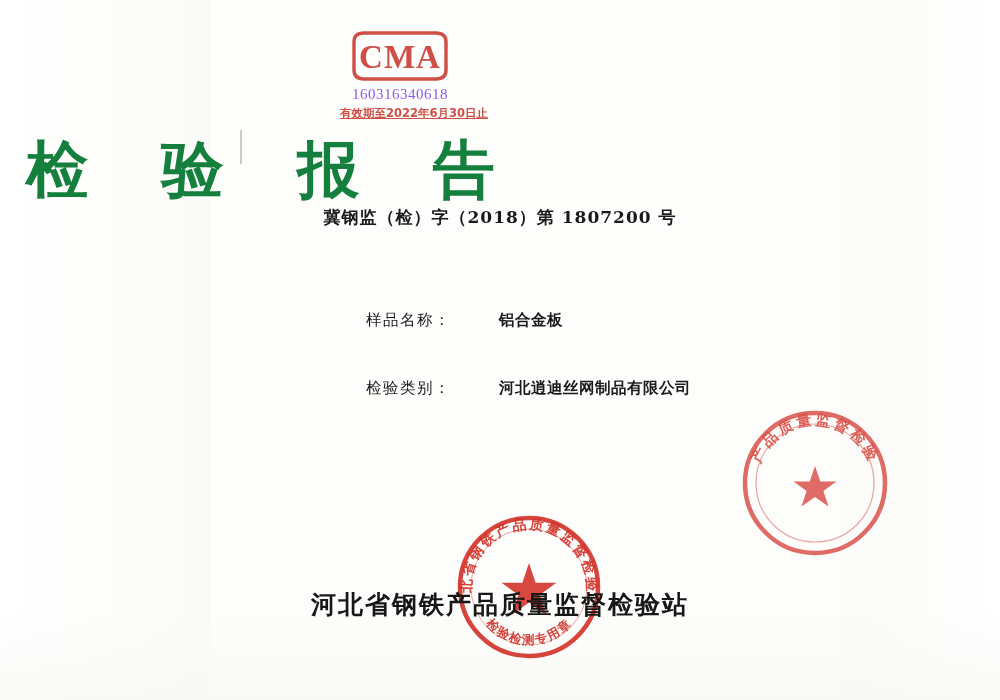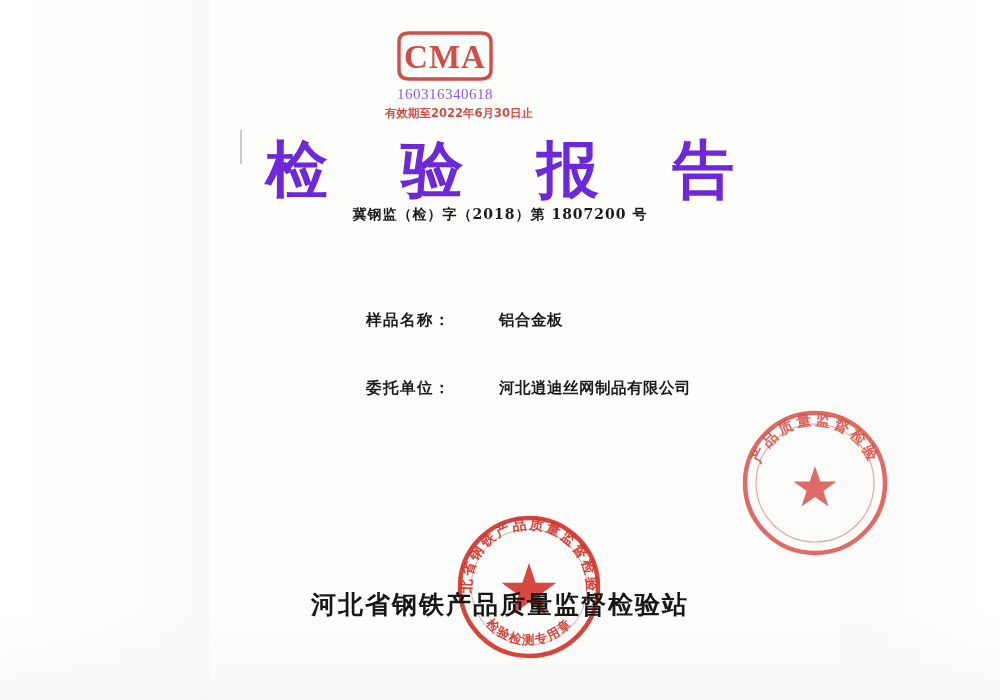--- a/index.html
+++ b/index.html
@@ -53,21 +53,20 @@
   }
 
   
   .cma-block {
     position: absolute;
     left: 340px;
     top: 30px;
     width: 120px;
     text-align: center;
     color: #d4534a;
-    margin-left: 45px;
   }
   .cma-logo {
     position: relative;
     width: 104px;
     height: 54px;
     margin: 0 auto;
   }
   .cma-logo svg { display: block; }
   .cma-number {
     font-family: "Liberation Serif", serif;
@@ -77,66 +76,67 @@
     margin-top: 2px;
     white-space: nowrap;
   }
   .cma-valid {
     font-family: "DejaVu Sans", sans-serif;
     font-size: 11.5px;
     color: #cf4f46;
     margin-top: 3px;
     white-space: nowrap;
     font-weight: bold;
+    text-decoration: underline;
   }
 
   
   .doc-title {
     position: absolute;
     left: 0;
     top: 128px;
     width: 1000px;
-    text-align: center;
+    text-align: left;
     font-family: "DejaVu Serif", serif;
     font-weight: bold;
     font-size: 62px;
     letter-spacing: 26px;
     text-indent: 26px;
-    color: #6d28d9;
+    color: #15803d;
   }
   .doc-subtitle {
     position: absolute;
     left: 0;
     top: 206px;
     width: 1000px;
     text-align: center;
     font-family: "DejaVu Serif", serif;
     font-weight: bold;
-    font-size: 14px;
+    font-size: 17px;
     letter-spacing: 1px;
     color: #1a1a1a;
   }
 
   
   .fields {
     position: absolute;
     left: 366px;
     top: 310px;
     width: 520px;
   }
   .field-row {
     font-family: "DejaVu Sans", sans-serif;
     font-size: 15.5px;
     color: #1b1b1b;
     margin-bottom: 47px;
     white-space: nowrap;
     letter-spacing: 0.5px;
   }
   .field-label {
-    font-weight: bold;
+    font-weight: normal;
     letter-spacing: 1.5px;
     text-align: right;
   }
   .field-value {
     font-weight: bold;
     letter-spacing: 0.5px;
     margin-left: 48px;
   }
 
   
@@ -197,21 +197,21 @@
 
   <div class="doc-title">检 验 报 告</div>
 
   <div class="doc-subtitle">冀钢监（检）字（2018）第 1807200 号</div>
 
   <div class="fields">
     <div class="field-row">
       <span class="field-label">样品名称：</span><span class="field-value">铝合金板</span>
     </div>
     <div class="field-row">
-      <span class="field-label">委托单位：</span><span class="field-value">河北逍迪丝网制品有限公司</span>
+      <span class="field-label">检验类别：</span><span class="field-value">河北逍迪丝网制品有限公司</span>
     </div>
   </div>
 
   <div class="seal seal-partial">
     <svg width="150" height="150" viewBox="0 0 150 150" xmlns="http://www.w3.org/2000/svg">
       <circle cx="75" cy="75" r="70" fill="none" stroke="#d2342b" stroke-width="4.5" opacity="0.85"></circle>
       <circle cx="75" cy="75" r="59" fill="none" stroke="#d2342b" stroke-width="1.2" opacity="0.5"></circle>
       <defs>
         <path id="arcPartial" d="M 17 75 A 58 58 0 0 1 133 75"></path>
       </defs>

